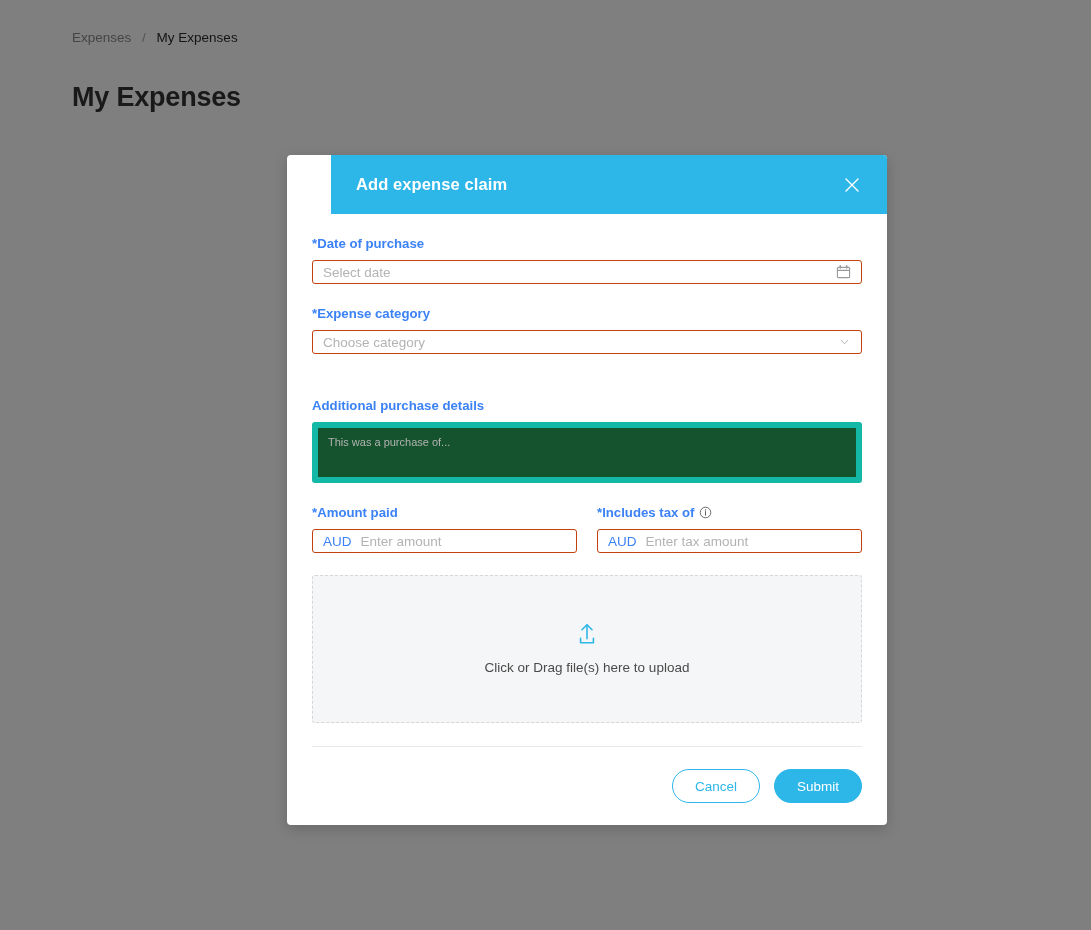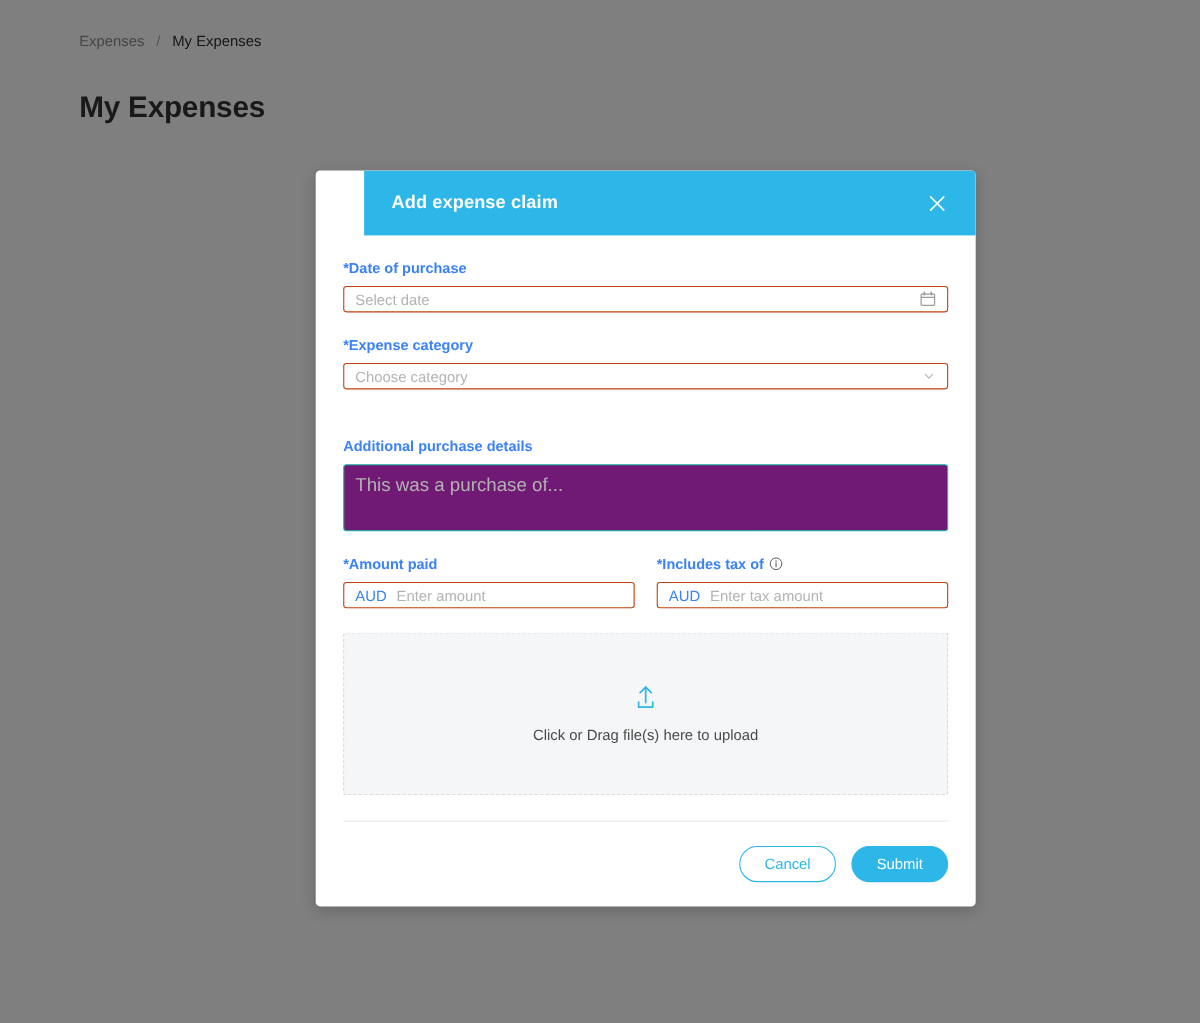--- a/index.html
+++ b/index.html
@@ -116,25 +116,25 @@
 
   .field-icon-right {
     position: absolute;
     right: 10px; top: 50%;
     transform: translateY(-50%);
     display: flex; align-items: center;
   }
 
   .textarea-box {
     height: 61px;
-    border: 1px solid #14b8a6;
+    border: 6px solid #14b8a6;
     border-radius: 3px;
-    background: #701a75;
+    background: #14532d;
     padding: 8px 10px;
-    font-size: 17px;
+    font-size: 11px;
     color: #b3b3b3;
   }
 
   .row-two {
     display: flex;
     gap: 20px;
   }
   .row-two > .col { flex: 1 1 0; min-width: 0; }
 
   .currency-prefix {
@@ -169,24 +169,24 @@
   .footer-divider {
     border-top: 1px solid #e8e8e8;
     margin-bottom: 22px;
   }
   .footer-actions {
     display: flex;
     justify-content: flex-end;
     gap: 14px;
   }
   .btn {
-    height: 33px;
+    height: 18px;
     border-radius: 17px;
     font-size: 13.5px;
-    padding: 0 22px;
+    padding: 16px 22px;
     display: inline-flex;
     align-items: center;
     justify-content: center;
     cursor: pointer;
     border: 1px solid transparent;
     background: transparent;
     font-family: "Liberation Sans", sans-serif;
   }
   .btn-secondary {
     border-color: #2DB6E8;

